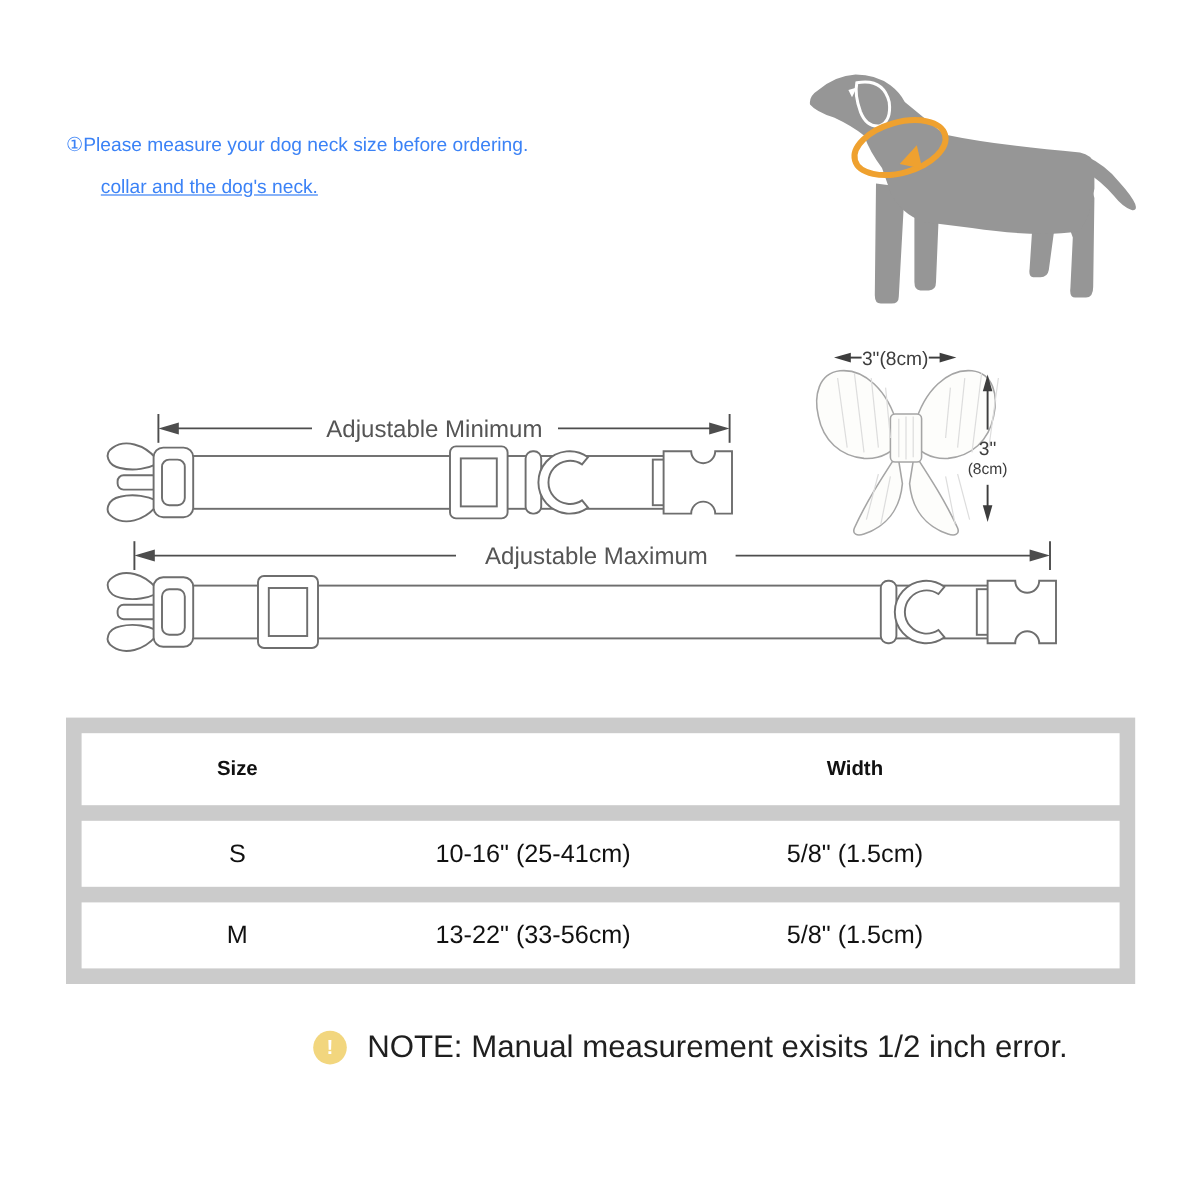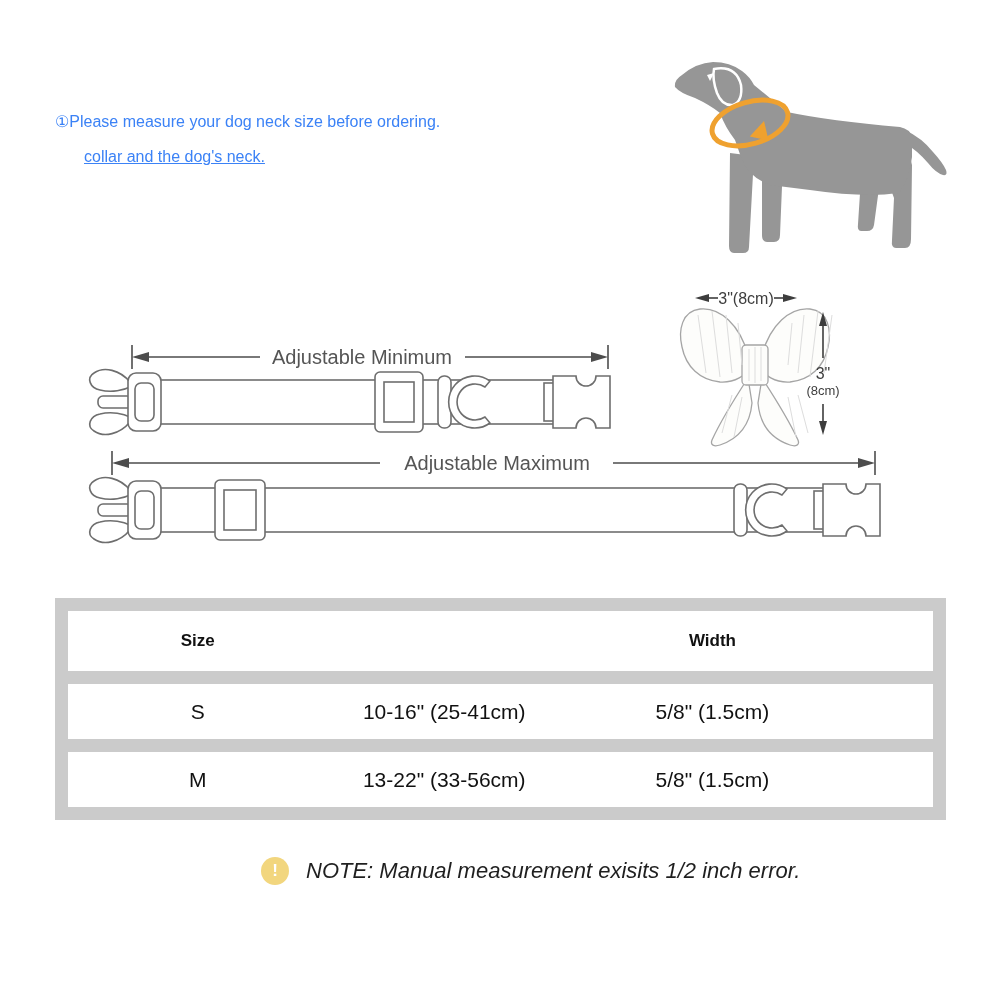--- a/index.html
+++ b/index.html
@@ -27,21 +27,21 @@
   .tcell.c2{left:30%;width:27%;}
   .tcell.c3{left:57%;width:35%;}
   .trow.head .tcell{font-size:17px;font-weight:bold;color:#111;}
   .trow .tcell{font-size:21px;color:#111;}
   
   .note{position:absolute;left:261px;top:857px;display:flex;align-items:center;gap:17px;}
   .note-icon{
     width:28px;height:28px;border-radius:50%;background:#f2d67e;color:#ffffff;
     display:flex;align-items:center;justify-content:center;font-size:17px;font-weight:bold;flex:0 0 auto;
   }
-  .note-text{font-size:22px;color:#1f1f1f;font-style:italic;}
+  .note-text{font-size:26px;color:#1f1f1f;}
 </style>
 </head>
 <body>
 
 <div class="canvas">
 
   <div class="instructions">
     <div>①Please measure your dog neck size before ordering.</div>
     <div class="indent">collar and the dog's neck.</div>
   </div>

